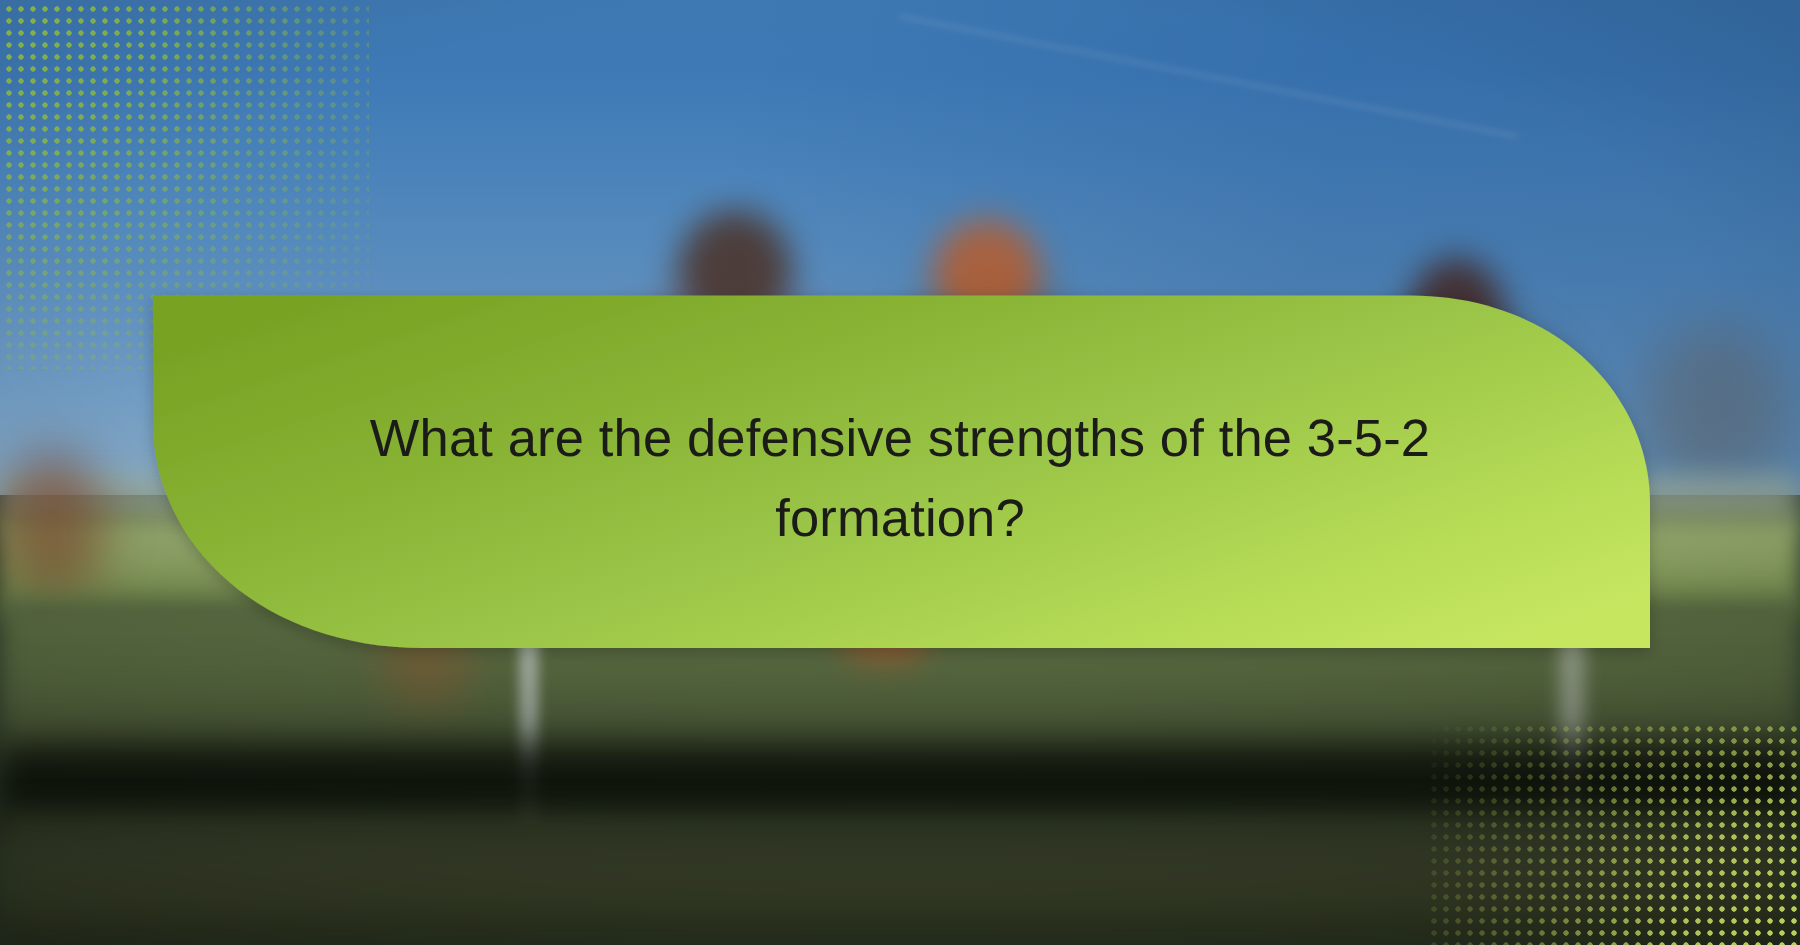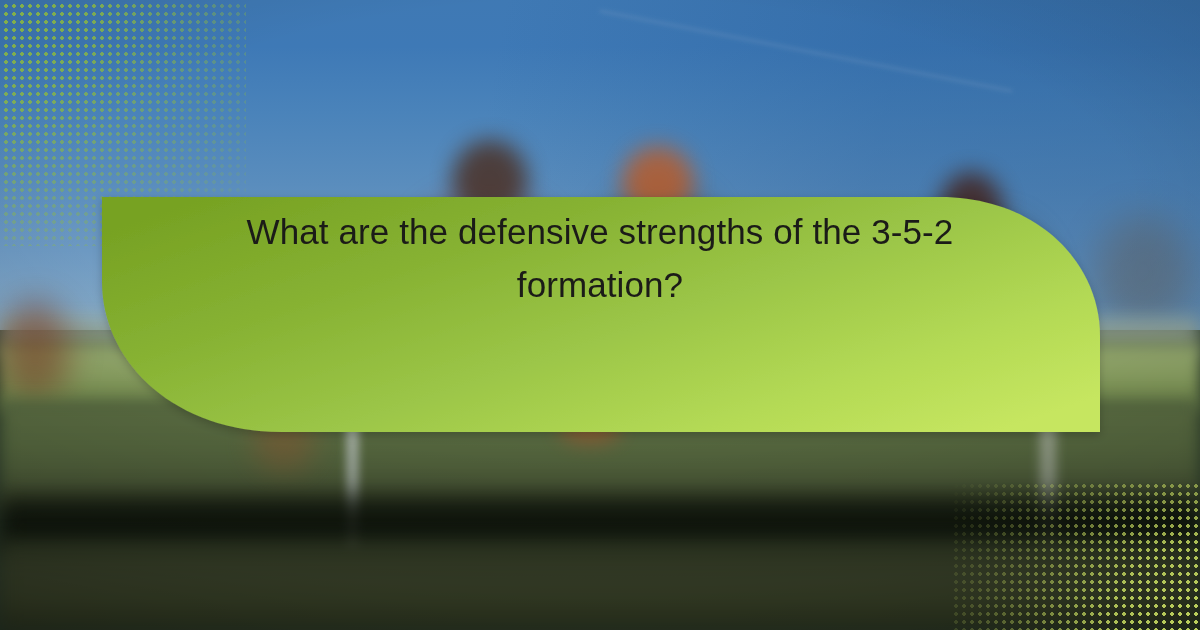--- a/index.html
+++ b/index.html
@@ -198,21 +198,21 @@
   }
   .card-svg { display: block; }
 
   .card-text-wrap {
     position: absolute;
     left: 150px;
     top: 197px;
     width: 900px;
     height: 236px;
     display: flex;
-    align-items: flex-start;
+    align-items: center;
     justify-content: center;
     pointer-events: auto;
   }
   .card-text {
     width: 800px;
     text-align: center;
     font-family: "Liberation Sans", sans-serif;
     font-size: 35px;
     line-height: 1.52;
     color: #1b1b18;

